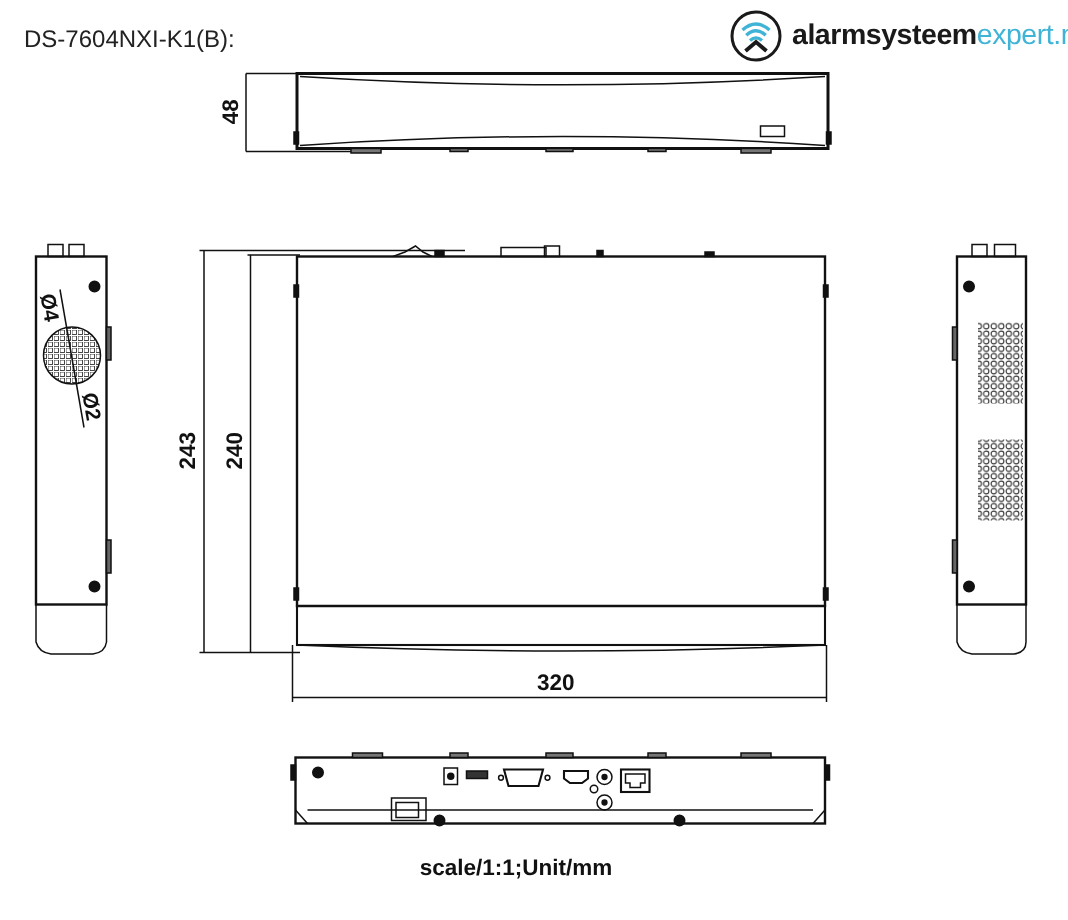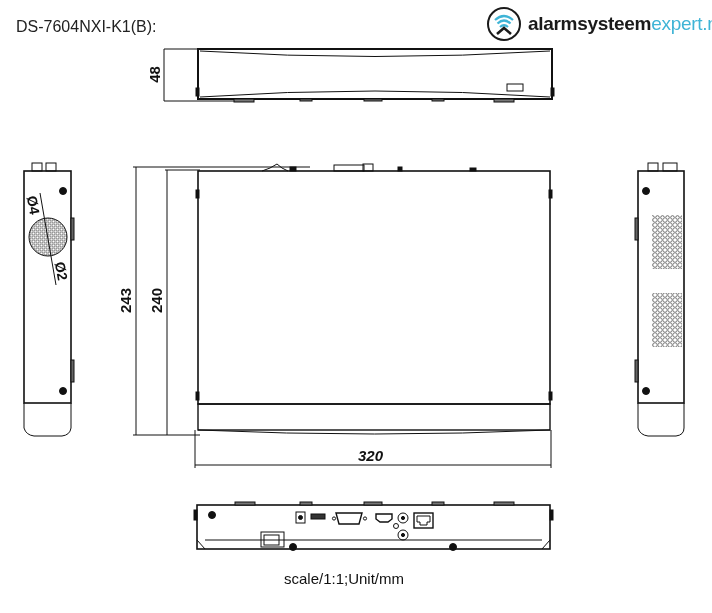--- a/index.html
+++ b/index.html
@@ -3,21 +3,21 @@
 <meta charset="utf-8">
 <style>
   html, body { margin:0; padding:0; background:#ffffff; }
   body { width:712px; height:613px; position:relative; overflow:hidden; font-family:"Liberation Sans", sans-serif; color:#111; }
   .model-label { position:absolute; left:16px; top:18px; font-size:16px; color:#222; }
   .logo { position:absolute; left:486px; top:6px; display:flex; align-items:center; }
   .logo-text { font-size:19px; font-weight:bold; color:#1a1a1a; letter-spacing:-0.3px; margin-left:6px; }
   .logo-text .accent { font-weight:normal; color:#3fb4d6; }
   .dim { position:absolute; font-weight:bold; font-size:15px; color:#111; }
   .dim.rot { transform:rotate(-90deg); transform-origin:center; }
-  .scale-note { position:absolute; left:0; width:688px; top:570px; text-align:center; font-weight:normal; font-size:15px; }
+  .scale-note { position:absolute; left:0; width:688px; top:570px; text-align:center; font-weight:bold; font-size:15px; }
   svg.drawing { position:absolute; left:0; top:0; }
 </style>
 </head>
 <body>
 
 <div class="model-label">DS-7604NXI-K1(B):</div>
 
 <div class="logo">
   <svg width="36" height="36" viewBox="0 0 36 36">
     <circle cx="18" cy="18" r="16" fill="none" stroke="#1a1a1a" stroke-width="2"></circle>
@@ -150,17 +150,17 @@
     </pattern>
     <pattern id="holes" x="0" y="0" width="5" height="5" patternUnits="userSpaceOnUse">
       <circle cx="2.5" cy="2.5" r="1.8" fill="#fff" stroke="#333" stroke-width="0.7"></circle>
     </pattern>
   </defs>
 </svg>
 
 <div class="dim rot" style="left:146px; top:66px;">48</div>
 <div class="dim rot" style="left:113px; top:292px;">243</div>
 <div class="dim rot" style="left:144px; top:292px;">240</div>
-<div class="dim" style="left:358px; top:447px;font-style:italic;">320</div>
+<div class="dim" style="left:358px; top:447px;">320</div>
 <div class="dim rot" style="left:24px; top:197px; transform:rotate(80deg); font-size:14px;">Ø4</div>
 <div class="dim rot" style="left:52px; top:263px; transform:rotate(80deg); font-size:14px;">Ø2</div>
 
 <div class="scale-note">scale/1:1;Unit/mm</div>
 
 </body></html>

